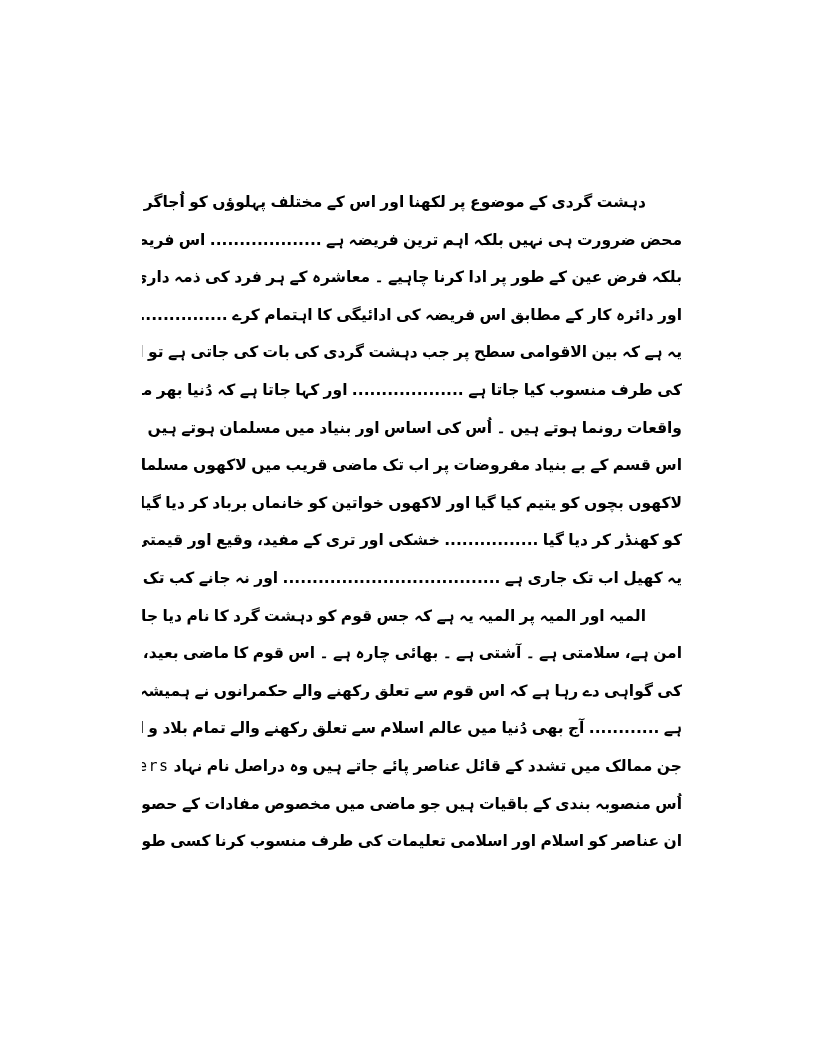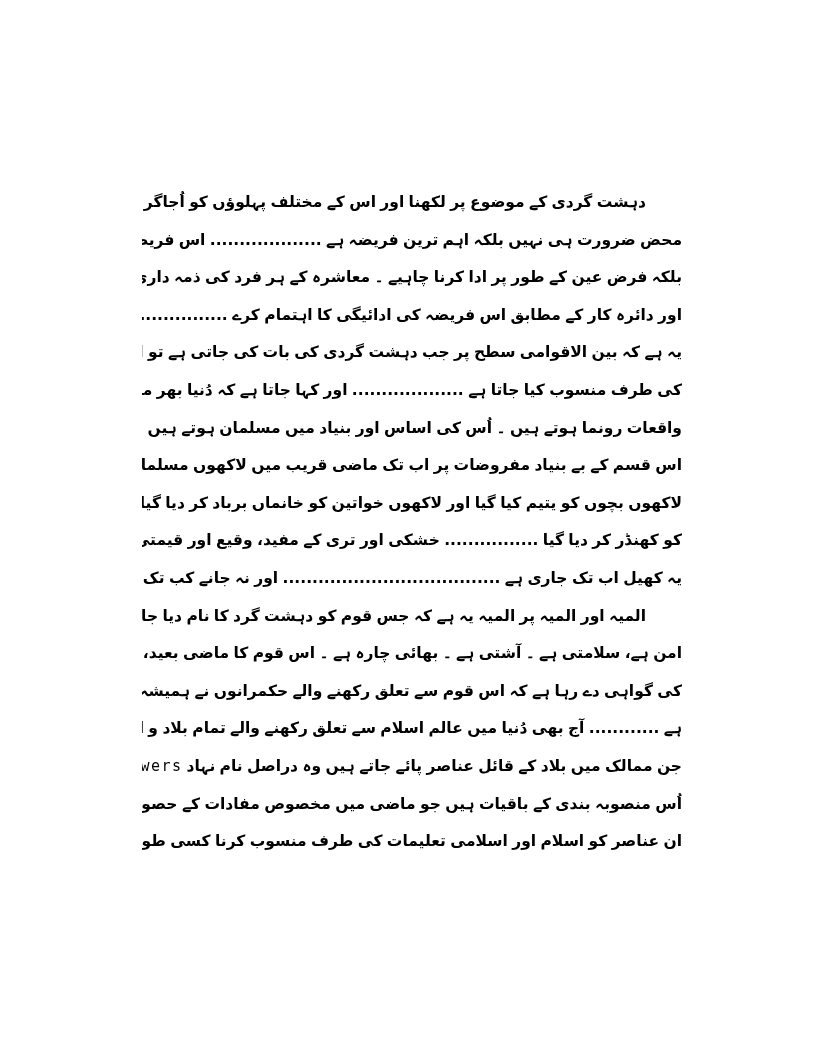--- a/index.html
+++ b/index.html
@@ -77,21 +77,21 @@
       <div class="line">کو کھنڈر کر دیا گیا ................ خشکی اور تری کے مفید، وقیع اور قیمتی وسائل کو برباد کر دیا گیا ................</div>
       <div class="line">یہ کھیل اب تک جاری ہے ..................................... اور نہ جانے کب تک جاری رہے گا ۔</div>
     </div>
 
     <div class="para">
       <div class="line first">المیہ اور المیہ پر المیہ یہ ہے کہ جس قوم کو دہشت گرد کا نام دیا جا رہا ہے ۔ اس کے رگ و ریشہ میں</div>
       <div class="line">امن ہے، سلامتی ہے ۔ آشتی ہے ۔ بھائی چارہ ہے ۔ اس قوم کا ماضی بعید، ماضی قریب اور حال اس بات</div>
       <div class="line">کی گواہی دے رہا ہے کہ اس قوم سے تعلق رکھنے والے حکمرانوں نے ہمیشہ تشدد سے گریز اور اجتناب کیا</div>
       <div class="line">ہے ............ آج بھی دُنیا میں عالم اسلام سے تعلق رکھنے والے تمام بلاد و امصار میں امن اور سکون ہے</div>
       <div class="line has-latin">
-        <span>جن ممالک میں بلاد کے قائل عناصر پائے جاتے ہیں وہ دراصل نام نہاد</span>
+        <span>جن ممالک میں تشدد کے قائل عناصر پائے جاتے ہیں وہ دراصل نام نہاد</span>
         <span class="latin">Super Powers</span>
 
       </div>
       <div class="line">اُس منصوبہ بندی کے باقیات ہیں جو ماضی میں مخصوص مفادات کے حصول کے لئے کی گئی ................</div>
       <div class="line">ان عناصر کو اسلام اور اسلامی تعلیمات کی طرف منسوب کرنا کسی طور پر جائز نہیں ........................</div>
     </div>
 
   </div>
 </div>
 

